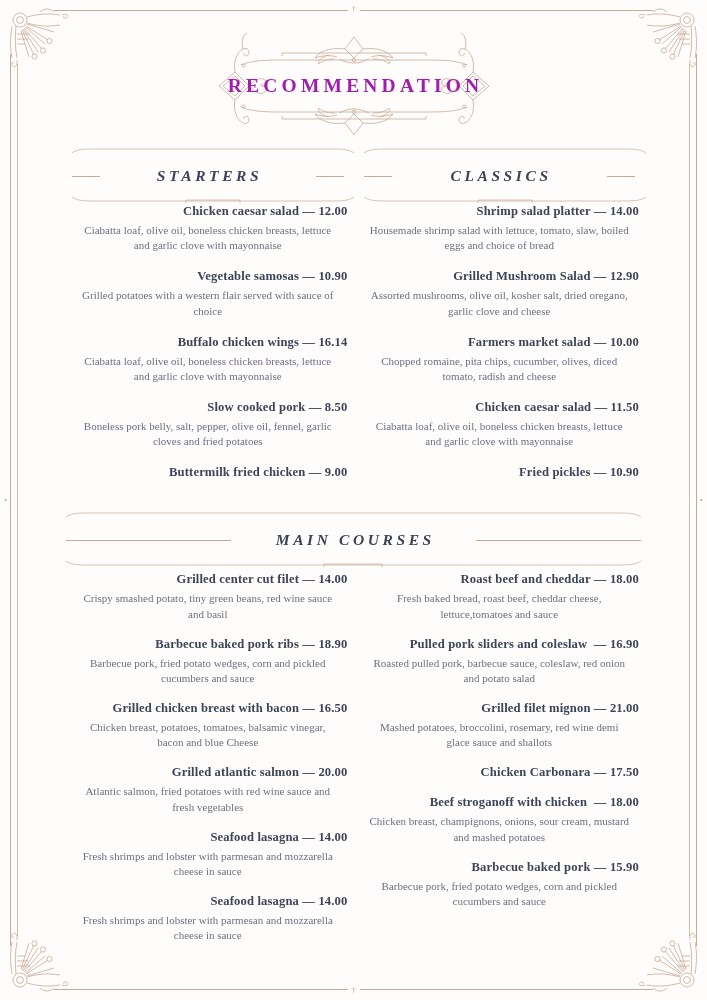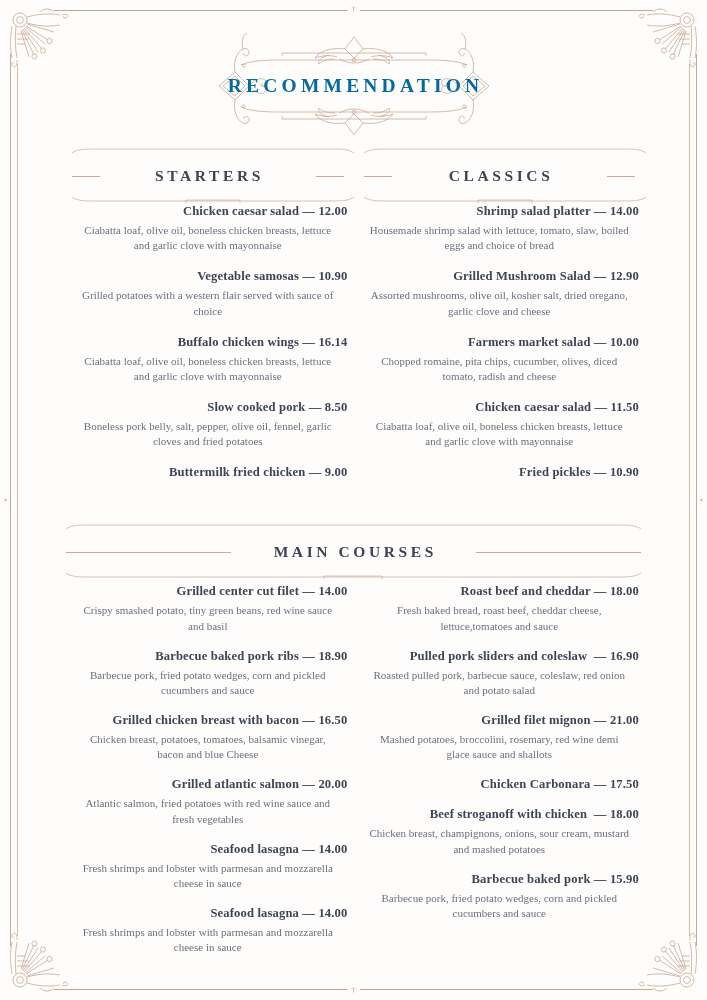--- a/index.html
+++ b/index.html
@@ -64,27 +64,27 @@
   .title-block { position: relative; width: 350px; height: 118px; }
   .title-svg { position: absolute; left: 0; top: 0; }
   .title-text {
     position: absolute;
     left: 0; right: 0; top: 50%;
     transform: translateY(-50%);
     text-align: center;
     font-size: 19.5px;
     letter-spacing: 4.2px;
     font-weight: 700;
-    color: #0369a1;
+    color: #a21caf;
     font-family: "Liberation Serif", serif;
     text-indent: 4.2px;
   }
 
   
-  .section-head { position: relative; height: 56px; }
+  .section-head { position: relative; height: 56px; font-style: italic; }
   .section-head .rule-top,
   .section-head .rule-bot {
     position: absolute; left: 0; right: 0; height: 10px;
   }
   .section-head .rule-top { top: 0; }
   .section-head .rule-bot { bottom: 0; }
 
   .section-title {
     position: absolute;
     left: 0; right: 0; top: 50%;
@@ -118,21 +118,21 @@
     text-align: right;
   }
   .item-desc {
     font-size: 11px;
     color: #6c6f80;
     line-height: 1.38;
     margin-top: 4px;
     padding: 0 8px;
   }
 
-  .main-section { margin-top: 28px; }
+  .main-section { margin-top: 16px; }
   .mc-head { margin-bottom: 4px; }
 
   .item.compact { margin-bottom: 15px; }
 </style>
 </head>
 <body>
 
 <div class="page">
 
   <div class="frame">

